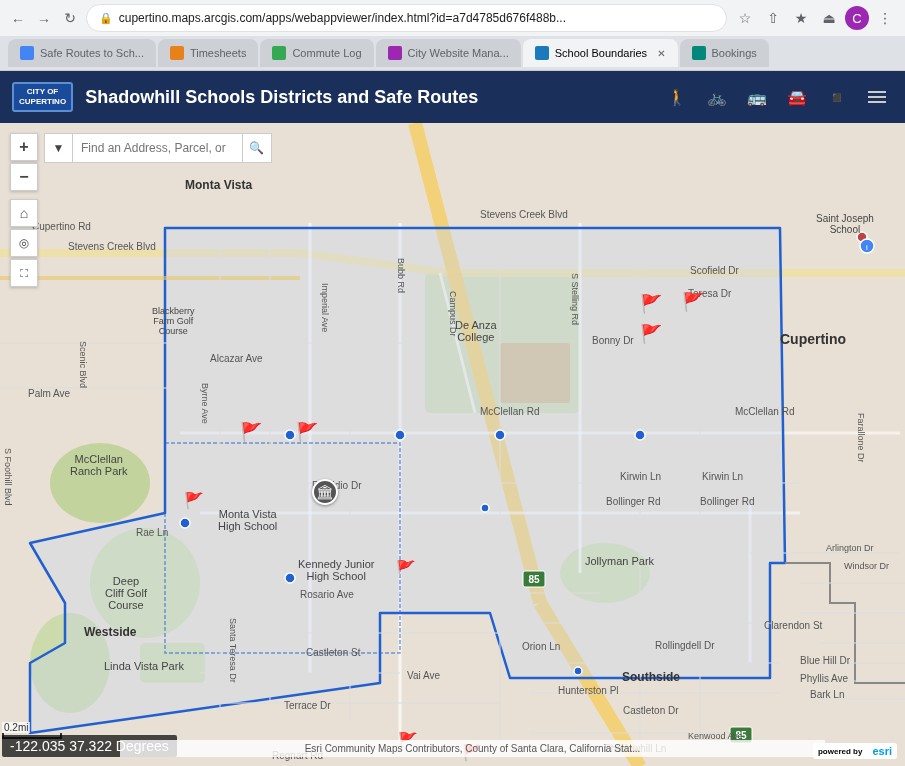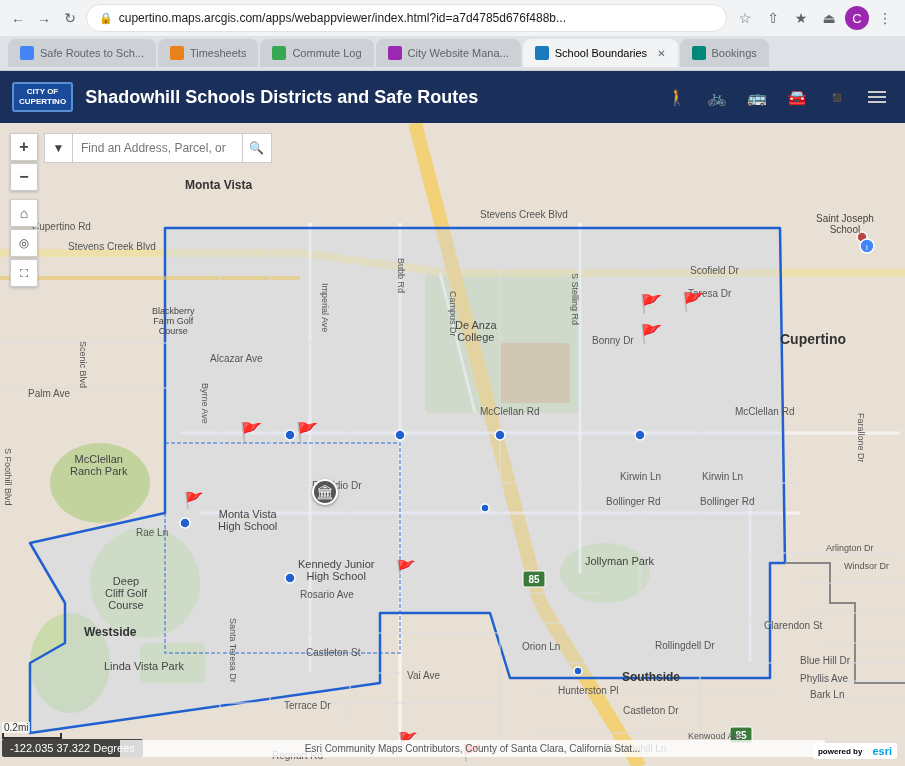--- a/index.html
+++ b/index.html
@@ -48,21 +48,21 @@
     .map-ctrl-btn { width: 28px; height: 28px; background: #fff; border: 1px solid #ccc; display: flex; align-items: center; justify-content: center; cursor: pointer; font-size: 16px; color: #444; box-shadow: 0 1px 3px rgba(0,0,0,0.2); }
     .map-ctrl-divider { height: 4px; }
 
     
     .map-search { position: absolute; top: 10px; left: 44px; z-index: 10; display: flex; gap: 0; }
     .map-search-dropdown { width: 28px; height: 30px; background: #fff; border: 1px solid #ccc; border-right: none; display: flex; align-items: center; justify-content: center; cursor: pointer; color: #444; }
     .map-search-input { width: 170px; height: 30px; border: 1px solid #ccc; border-right: none; padding: 0 8px; font-size: 12px; outline: none; }
     .map-search-btn { width: 30px; height: 30px; background: #fff; border: 1px solid #ccc; display: flex; align-items: center; justify-content: center; cursor: pointer; color: #444; }
 
     
-    .coords-bar { position: absolute; bottom: 10px; left: 2px; background: rgba(0,0,0,0.7); color: #fff; padding: 3px 8px; font-size: 11px; z-index: 10; border-radius: 2px; }
+    .coords-bar { position: absolute; bottom: 10px; left: 2px; background: rgba(0,0,0,0.7); color: #fff; padding: 3px 8px; font-size: 14px; z-index: 10; border-radius: 2px; }
 
     
     .attribution { position: absolute; bottom: 10px; left: 120px; right: 80px; background: rgba(255,255,255,0.8); color: #555; padding: 3px 8px; font-size: 10px; z-index: 10; text-align: center; }
 
     
     .esri-logo { position: absolute; bottom: 8px; right: 8px; z-index: 10; display: flex; align-items: center; }
 
     
     .scale-bar { position: absolute; bottom: 28px; left: 2px; z-index: 10; }
     .scale-inner { display: flex; flex-direction: column; align-items: flex-start; }

